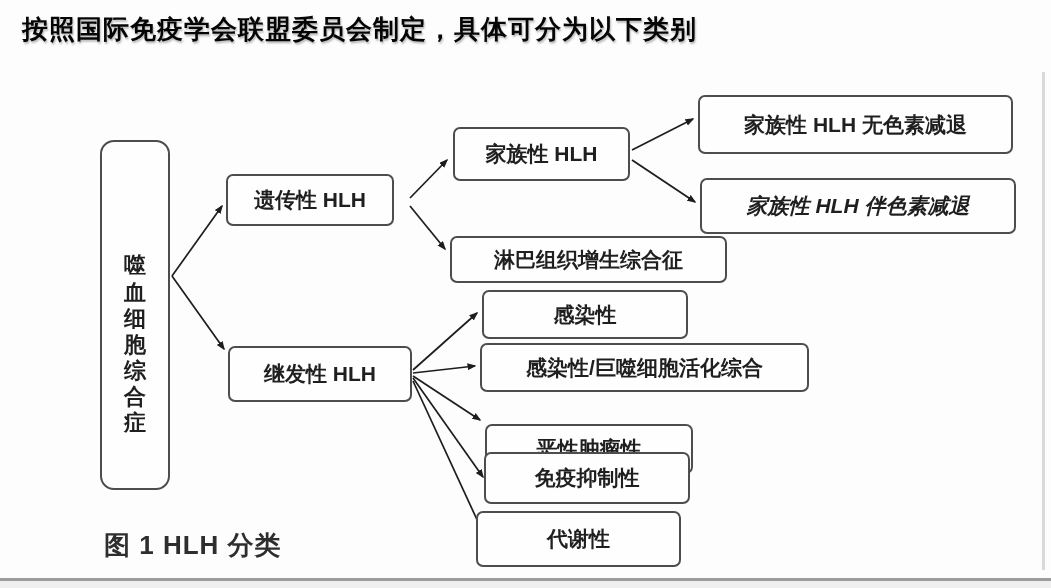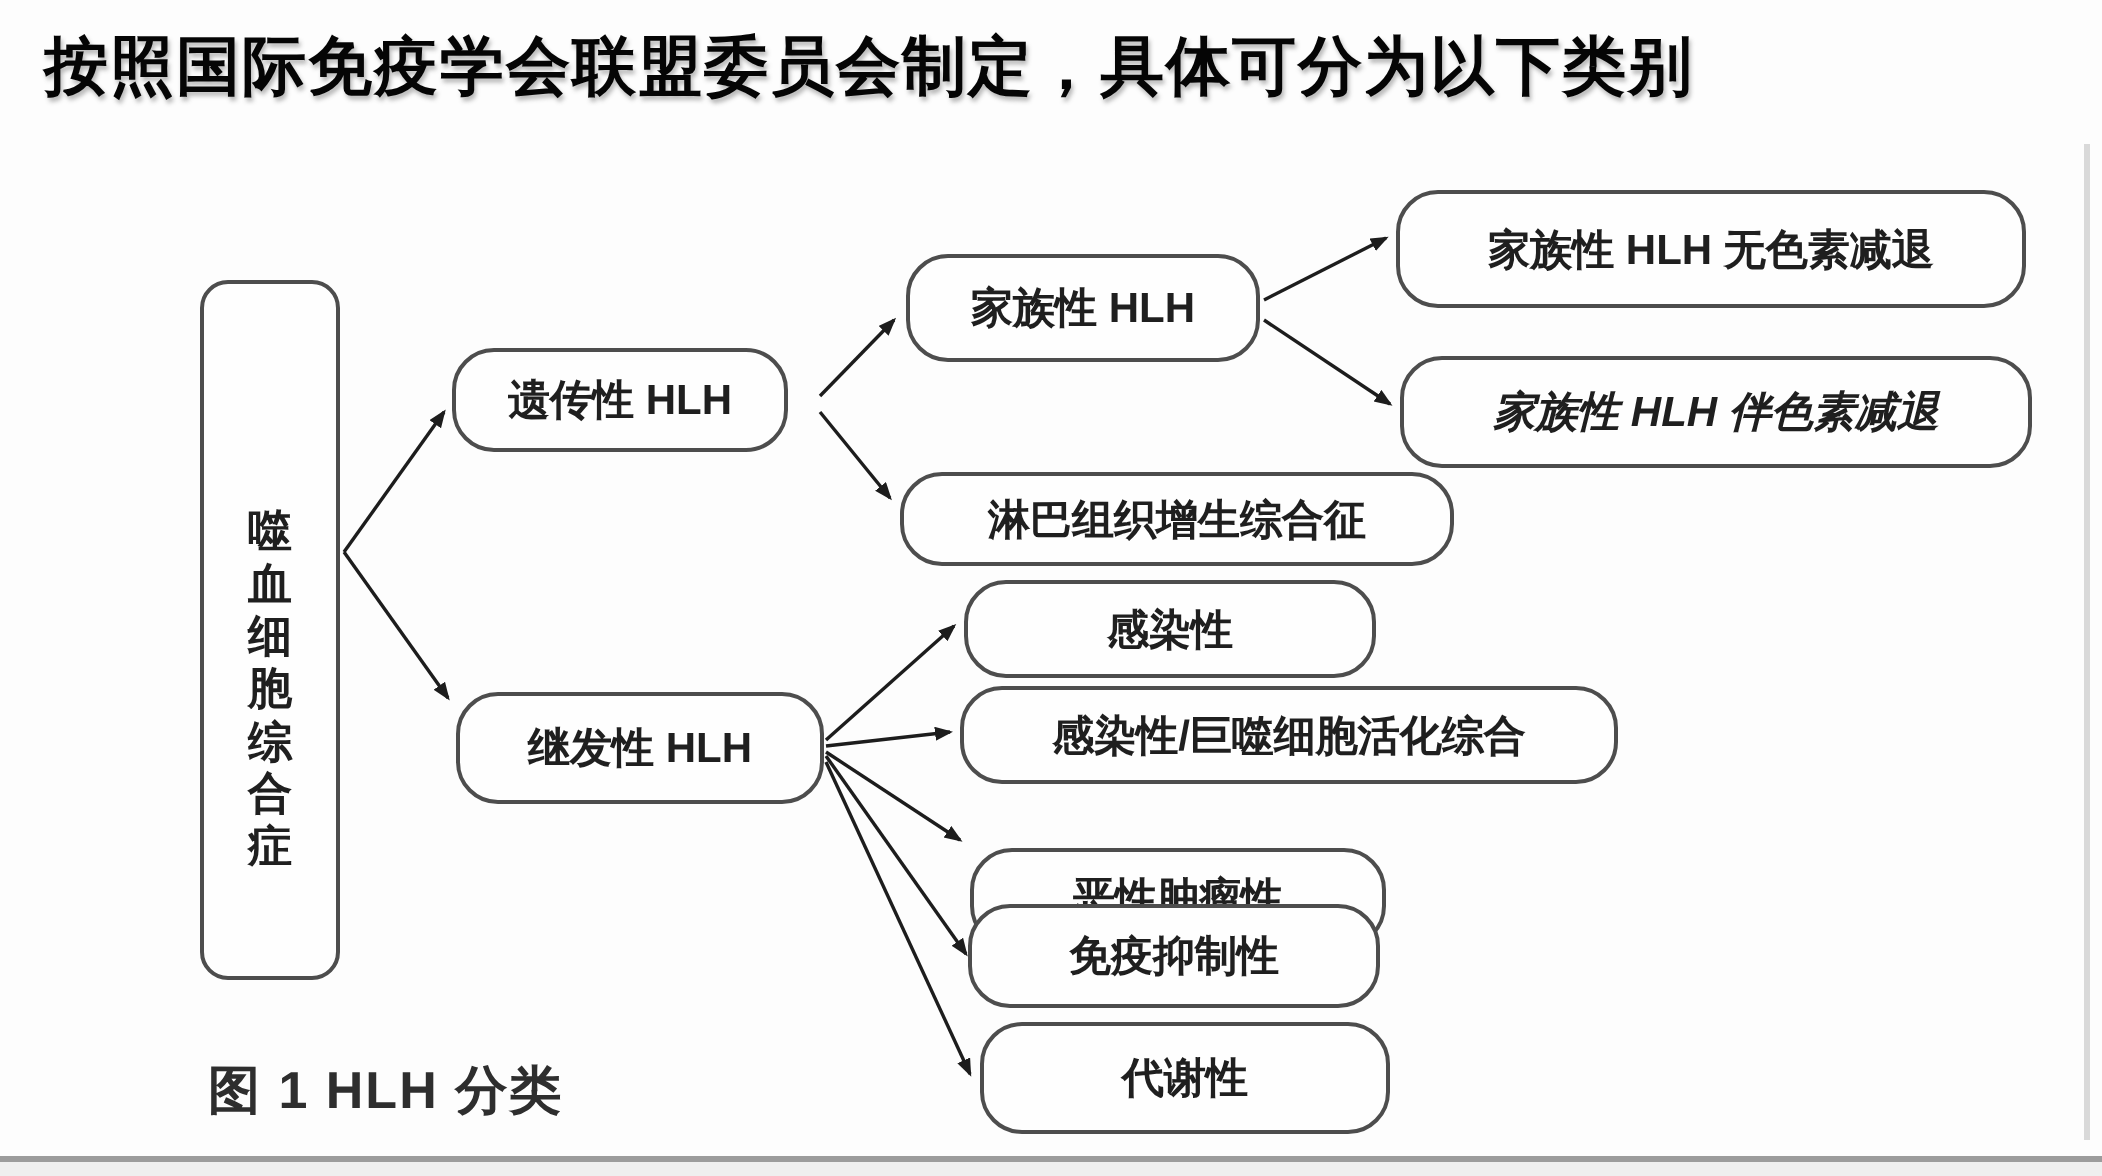--- a/index.html
+++ b/index.html
@@ -5,32 +5,32 @@
   html, body { margin: 0; padding: 0; background: #ffffff; }
   body {
     width: 1051px; height: 588px;
     font-family: "Liberation Sans", "DejaVu Sans", sans-serif;
     position: relative; overflow: hidden;
   }
   .stage { position: absolute; inset: 0; background: #fdfdfd; }
 
   .page-title {
     position: absolute; left: 22px; top: 12px; width: 1000px;
-    font-size: 32px; font-weight: 700; color: #050505;
+    font-size: 26px; font-weight: 700; color: #050505;
     letter-spacing: 1px;
     text-shadow: 1px 2px 2px rgba(60,60,60,0.35);
     white-space: nowrap;
   }
 
   svg.edges { position: absolute; left: 0; top: 0; width: 1051px; height: 588px; }
   svg.edges line { stroke: #1d1d1d; stroke-width: 1.7; }
 
   .node {
     position: absolute; box-sizing: border-box;
-    border: 2px solid #4d4d4d; border-radius: 21px;
+    border: 2px solid #4d4d4d; border-radius: 7px;
     background: #fefefe;
     display: flex; align-items: center; justify-content: center;
     font-size: 21px; font-weight: 700; color: #1f1f1f;
     white-space: nowrap;
   }
   .node-root { border-radius: 14px; }
   .root-label {
     writing-mode: vertical-lr; text-orientation: upright;
     font-size: 22px; letter-spacing: 26px; margin-bottom: -26px;
     color: #1f1f1f;
@@ -98,21 +98,21 @@
   <div class="node" style="left:700px; top:178px; width:316px; height:56px;font-style:italic;">家族性 HLH 伴色素减退</div>
 
   <div class="node" style="left:482px; top:290px; width:206px; height:49px;">感染性</div>
 
   <div class="node" style="left:480px; top:343px; width:329px; height:49px;">感染性/巨噬细胞活化综合</div>
 
   <div class="node" style="left:485px; top:398px; width:208px; height:50px;margin-top:26px;">恶性肿瘤性</div>
 
   <div class="node" style="left:484px; top:452px; width:206px; height:52px;">免疫抑制性</div>
 
-  <div class="node" style="left:490px; top:511px; width:205px; height:56px;">代谢性</div>
+  <div class="node" style="left:476px; top:511px; width:205px; height:56px;">代谢性</div>
 
   <div class="fig-caption">图 1 HLH 分类</div>
 
   <div class="divider-right"></div>
   <div class="divider-bottom"></div>
   <div class="bottom-strip"></div>
 
 </div>
 
 </body></html>

